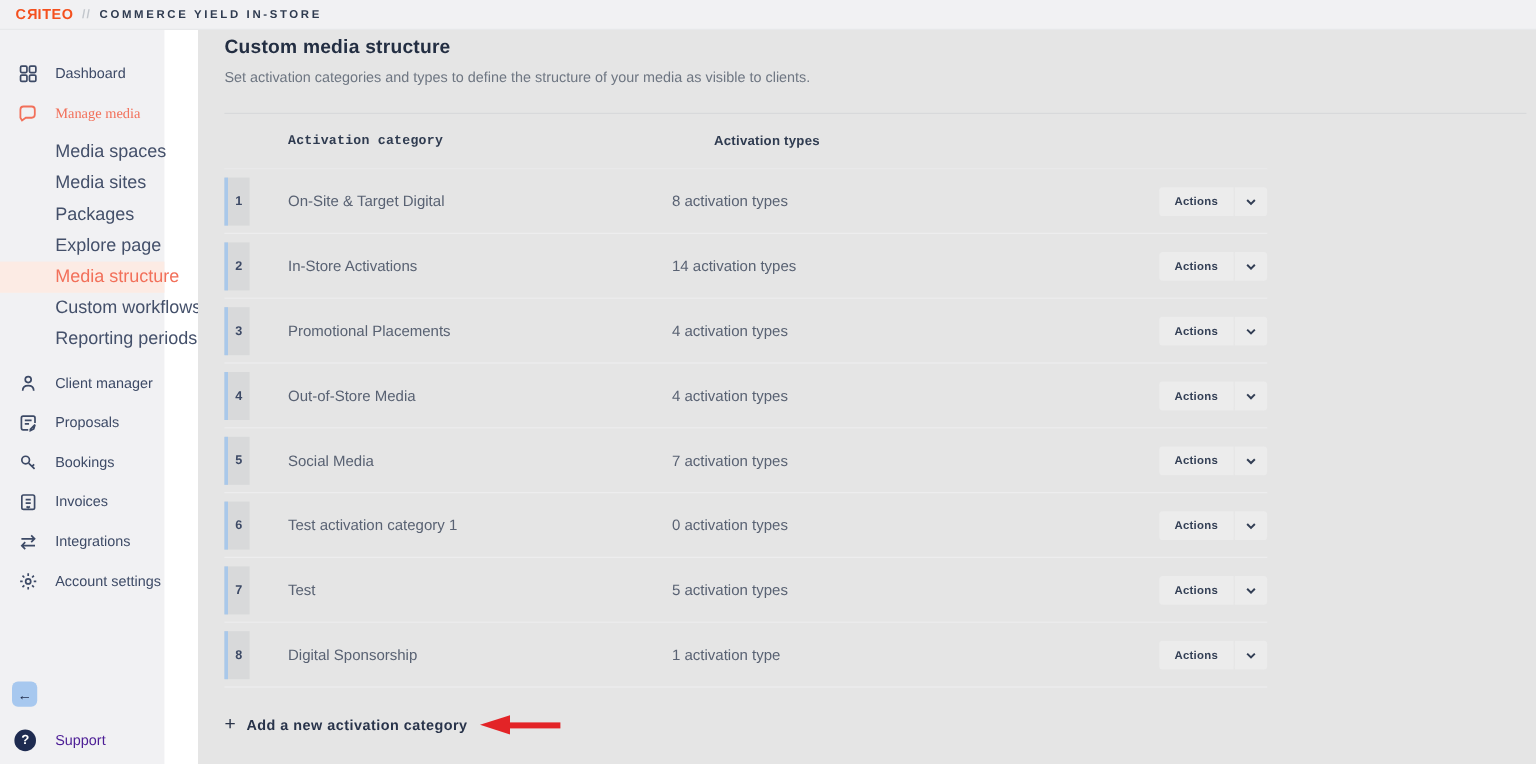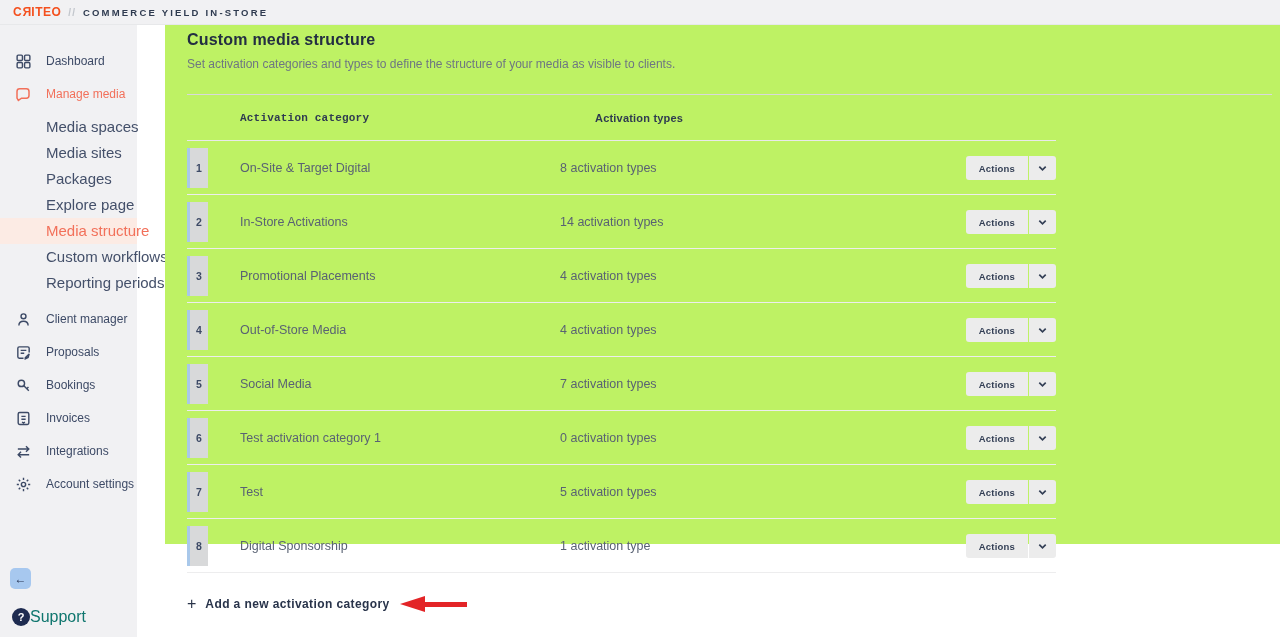--- a/index.html
+++ b/index.html
@@ -17,39 +17,39 @@
 
   
   .sidebar { position:absolute; left:0; top:25px; width:137px; height:612px;
              background:#f1f1f3; }
   .nav { padding-top:23px; }
   .nav-item { display:flex; align-items:center; height:26px; margin-bottom:7px;
               cursor:pointer; }
   .nav-item .ic { width:18px; height:18px; margin-left:14px; flex:none;
                   display:flex; align-items:center; justify-content:center; }
   .nav-item .lbl { margin-left:14px; font-size:12px; color:#3d4a66; white-space:nowrap; }
-  .nav-item.coral .lbl { color:#f2705a; }
+  .nav-item.coral .lbl { color:#f2705a;font-family:Liberation Serif, serif; }
   .sub-item { height:26px; line-height:26px; padding-left:46px; font-size:15px;
               color:#44506a; cursor:pointer; white-space:nowrap; }
   .sub-item.active { background:#fcebe4; color:#f2705a; }
   .gap-top { margin-top:10px; }
 
   .collapse-btn { position:absolute; left:10px; top:543px; width:21px; height:21px;
                   background:#a7c8ef; border-radius:5px; display:flex; align-items:center;
                   justify-content:center; font-size:12px; color:#1f2b4a; cursor:pointer; }
   .support-row { position:absolute; left:12px; top:583px; display:flex; align-items:center;
                  cursor:pointer; }
   .support-badge { width:18px; height:18px; border-radius:50%; background:#1e2b50;
                    color:#ffffff; font-size:11px; font-weight:700; display:flex;
                    align-items:center; justify-content:center; }
-  .support-lbl { font-size:16px; color:#0f766e; }
+  .support-lbl { margin-left:16px; font-size:12px; color:#4c1d95; }
 
   
-  .main { position:absolute; left:165px; top:25px; width:1115px; height:519px;
-          background:#bef264; padding:5px 8px 0 22px; }
+  .main { position:absolute; left:165px; top:25px; width:1115px; height:612px;
+          background:#e5e5e5; padding:5px 8px 0 22px; }
   .page-title { font-size:16px; line-height:20px; font-weight:700; color:#232e42;
                 letter-spacing:.2px; }
   .page-sub { margin-top:7px; font-size:12px; color:#6e7682; }
   .top-divider { margin-top:23px; border-bottom:1px solid #d8d9db; width:1085px; }
 
   .thead { position:relative; height:46px; width:869px; border-bottom:1px solid #e9e9ea; }
   .th { position:absolute; top:0; height:46px; line-height:46px; font-size:11px;
         font-weight:700; color:#2f3b50; letter-spacing:.2px; }
   .th.c1 { left:53px;font-family:Liberation Mono, monospace; } .th.c2 { left:408px; }
 

